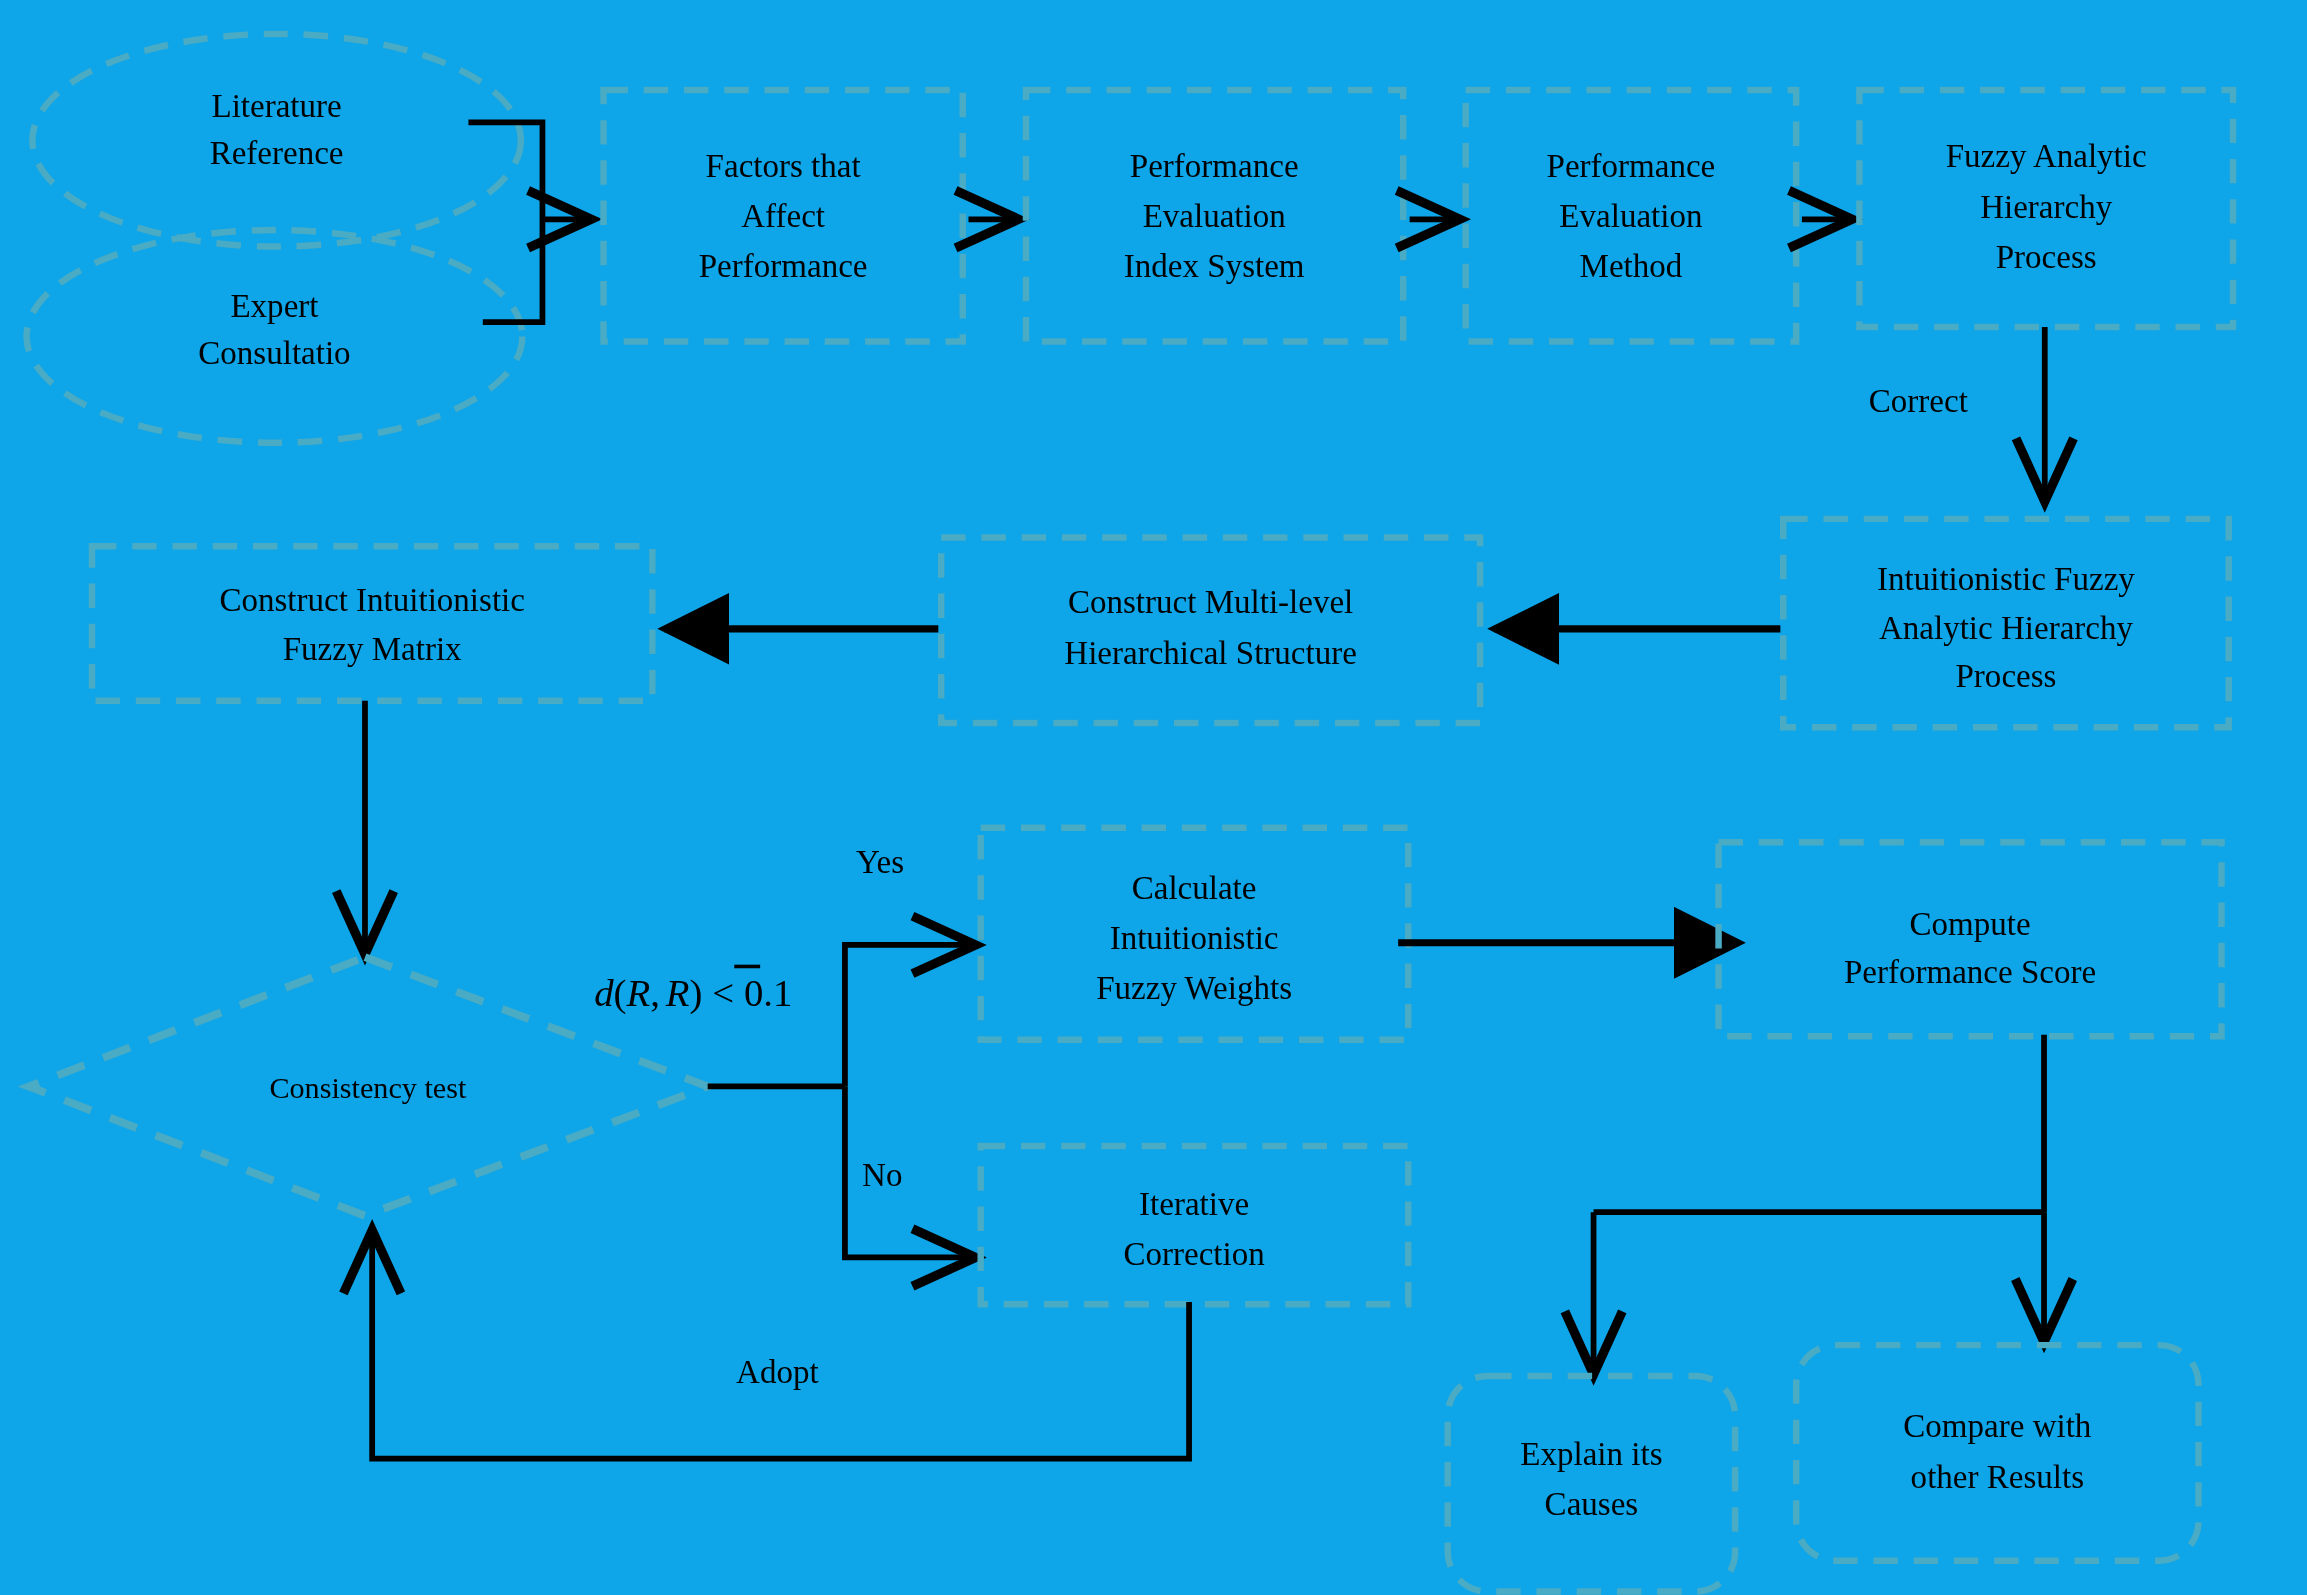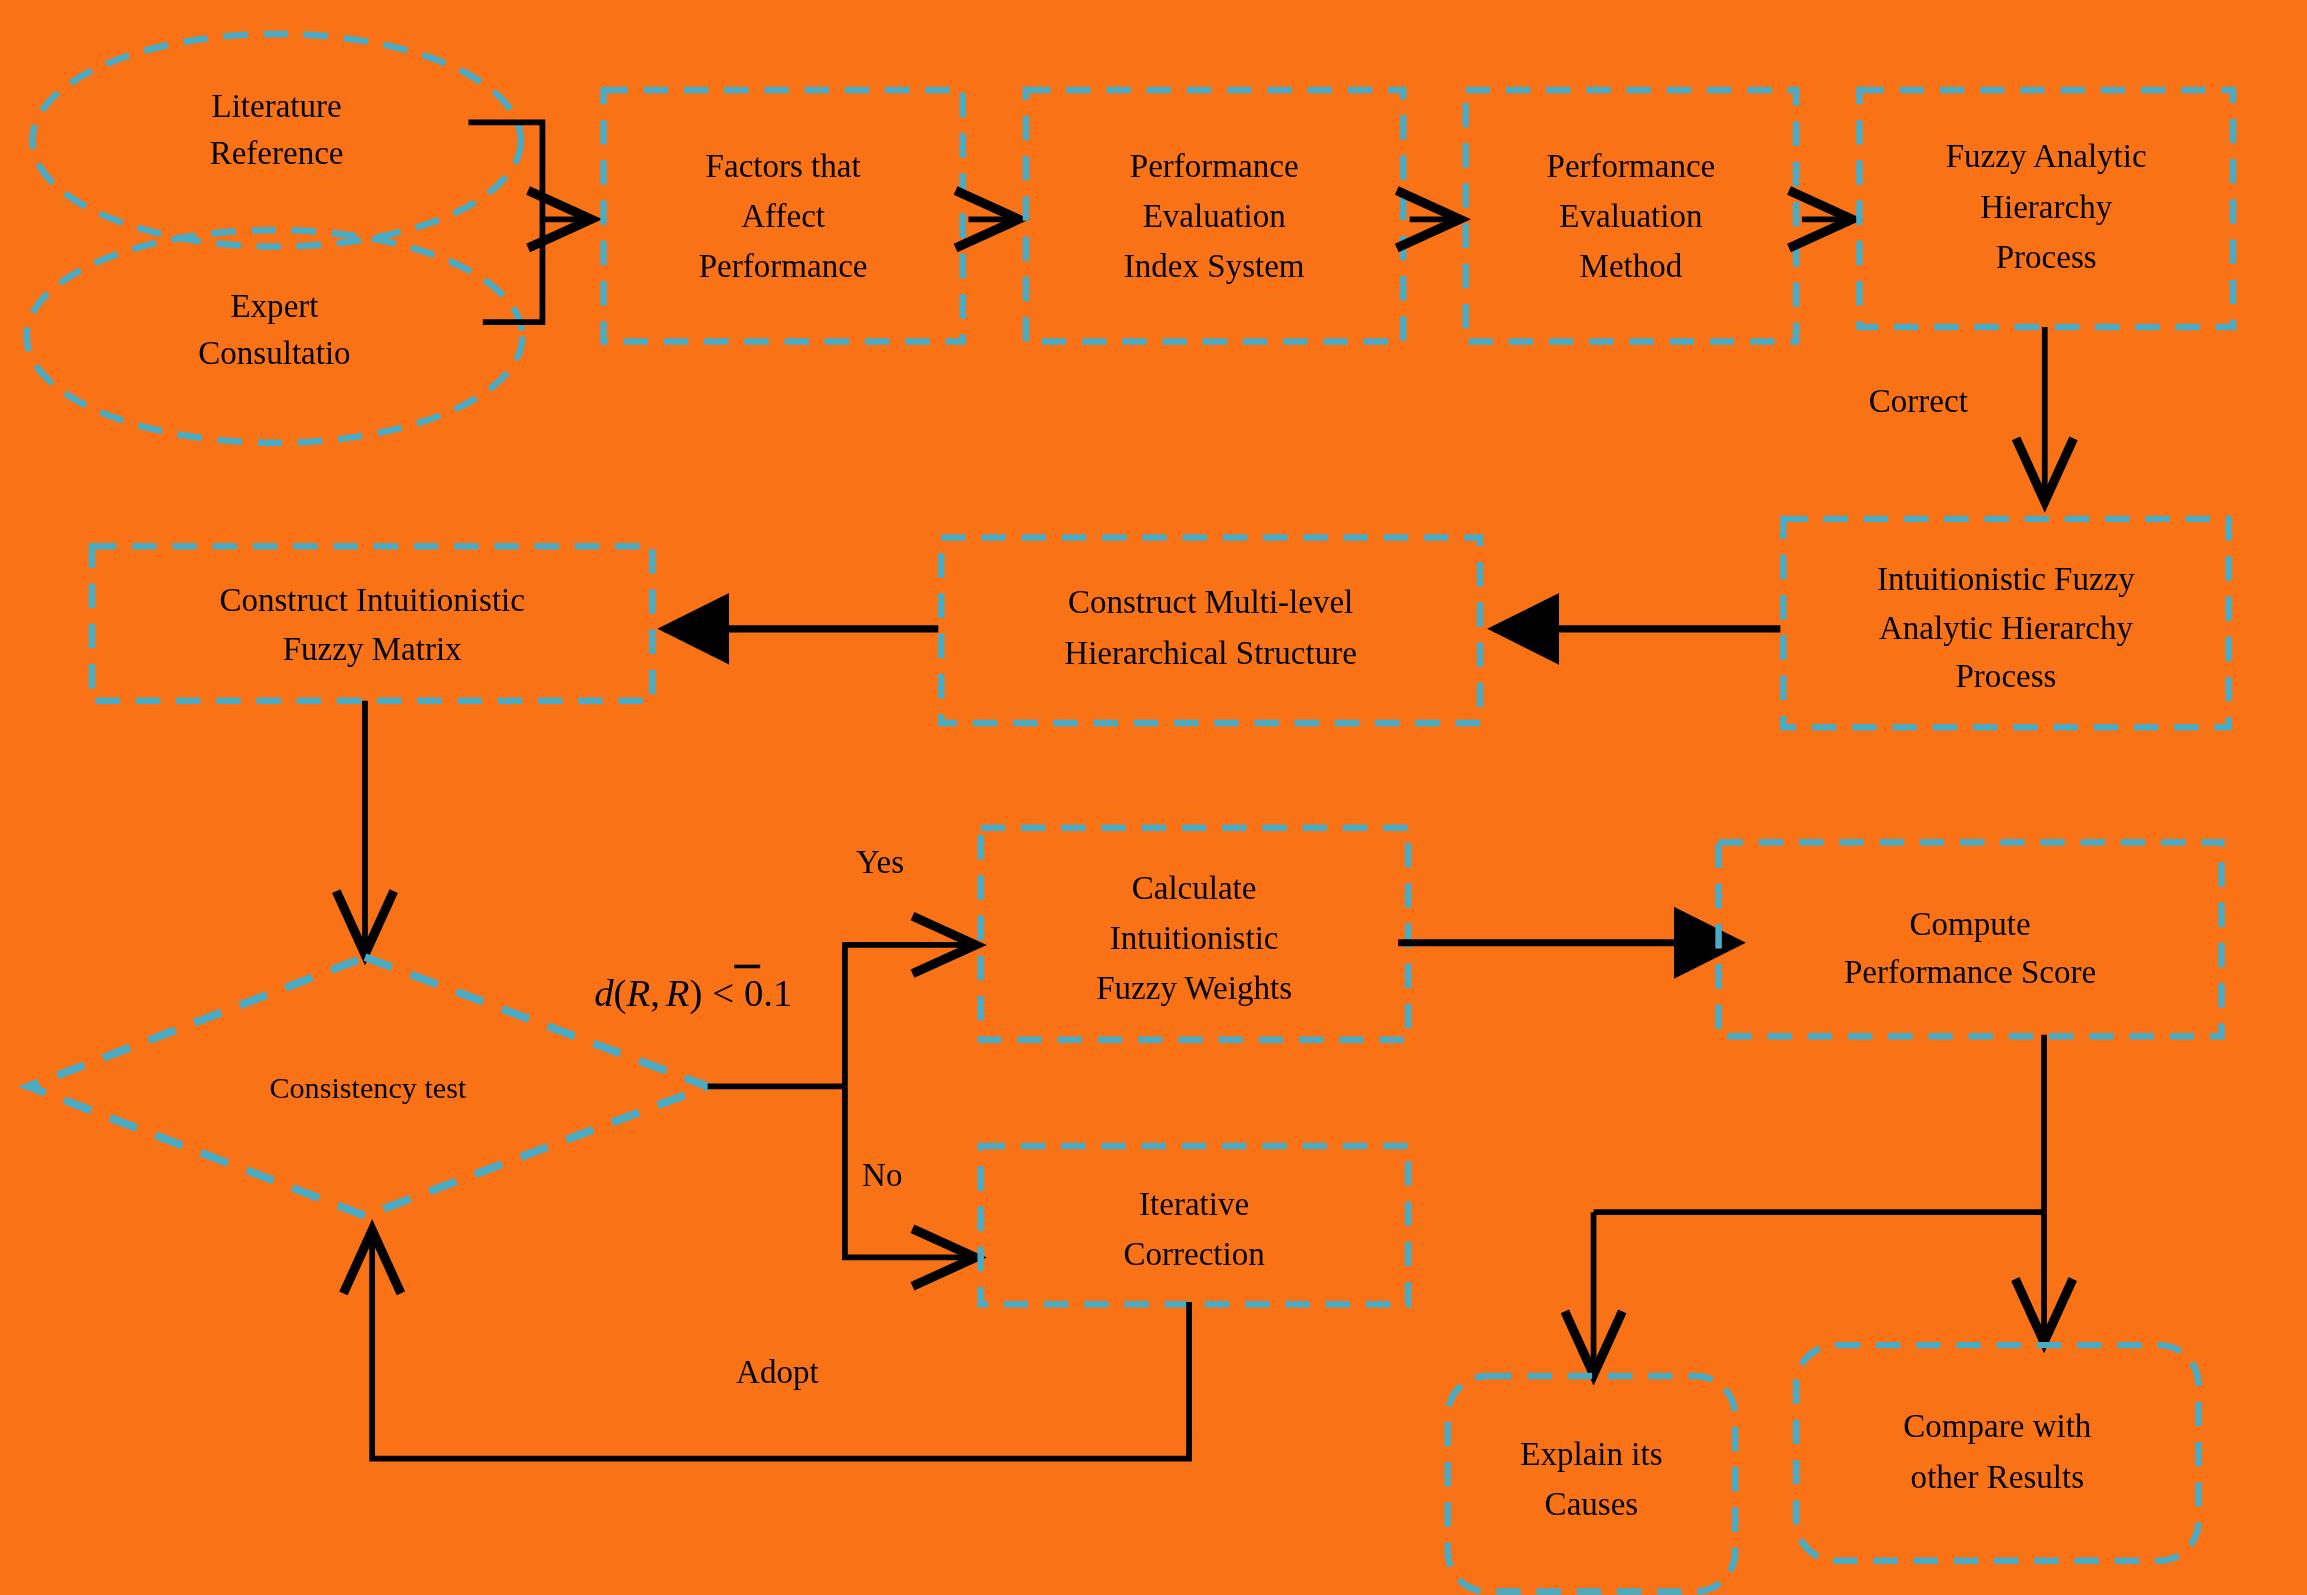--- a/index.html
+++ b/index.html
@@ -10,21 +10,21 @@
   body {
     width: 2307px;
     height: 1596px;
     font-family: "Liberation Serif", "DejaVu Serif", serif;
     overflow: hidden;
   }
   #diagram-root {
     position: relative;
     width: 2307px;
     height: 1596px;
-    background: #f97316;
+    background: #0ea5e9;
   }
   svg.flow {
     position: absolute;
     top: 0; left: 0;
     width: 2307px;
     height: 1596px;
   }
   .node-shape {
     fill: none;
     stroke: #4aabc4;

